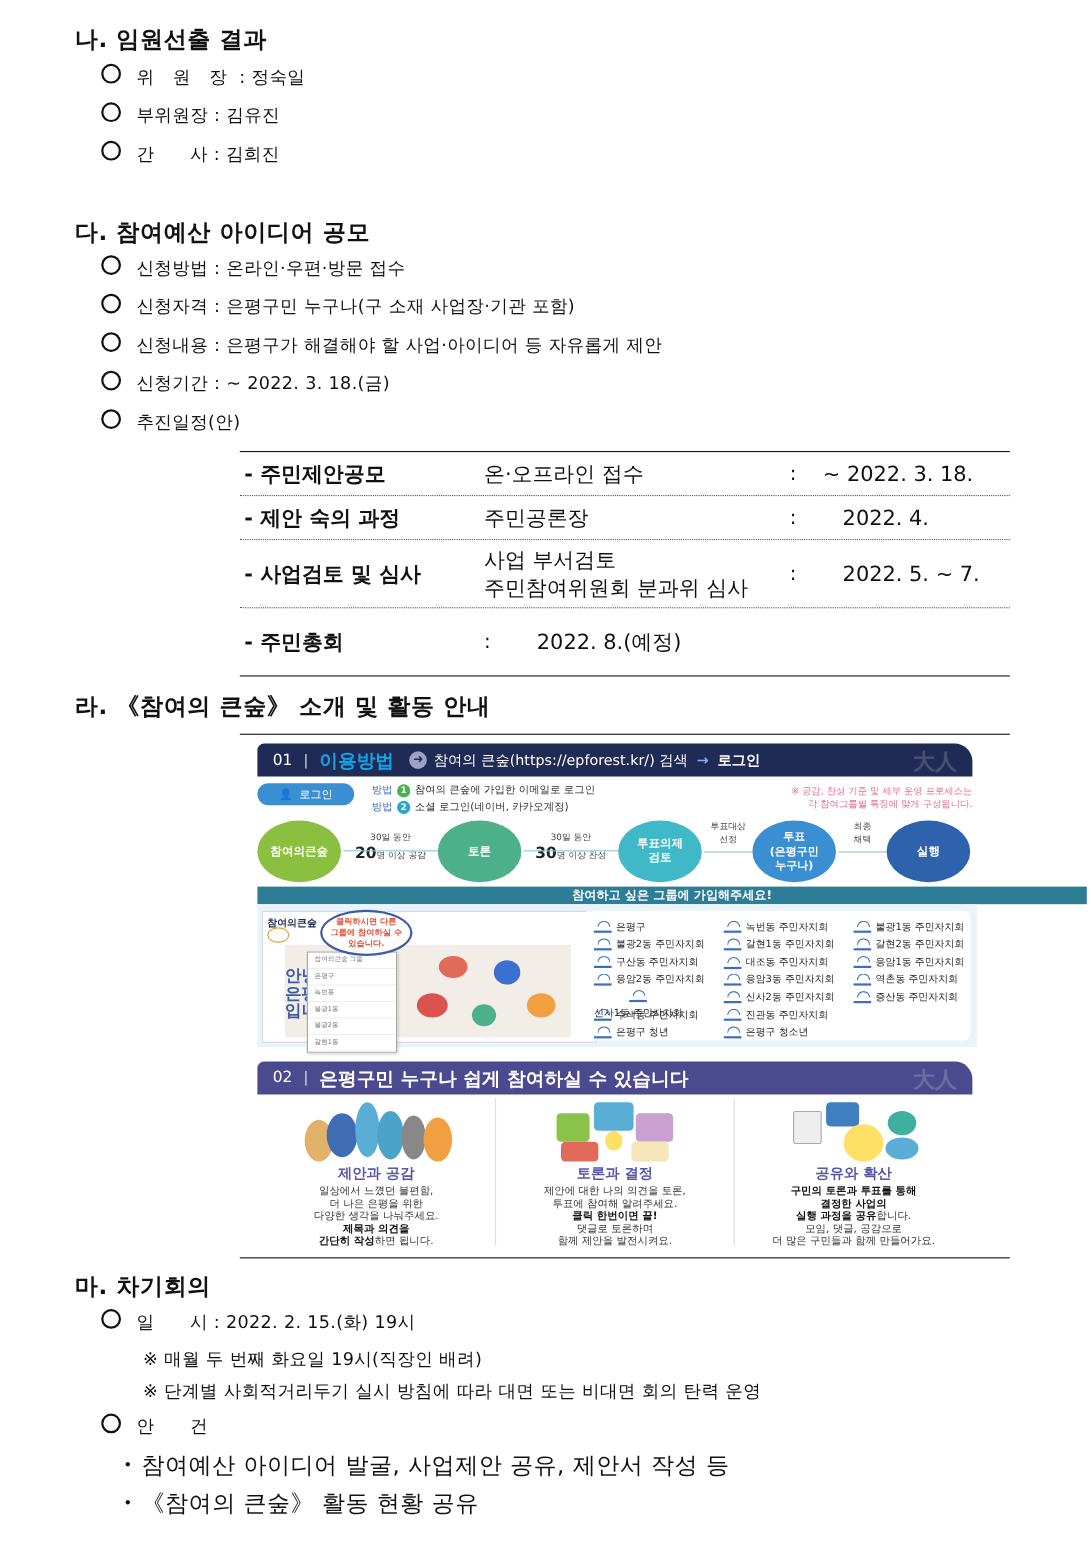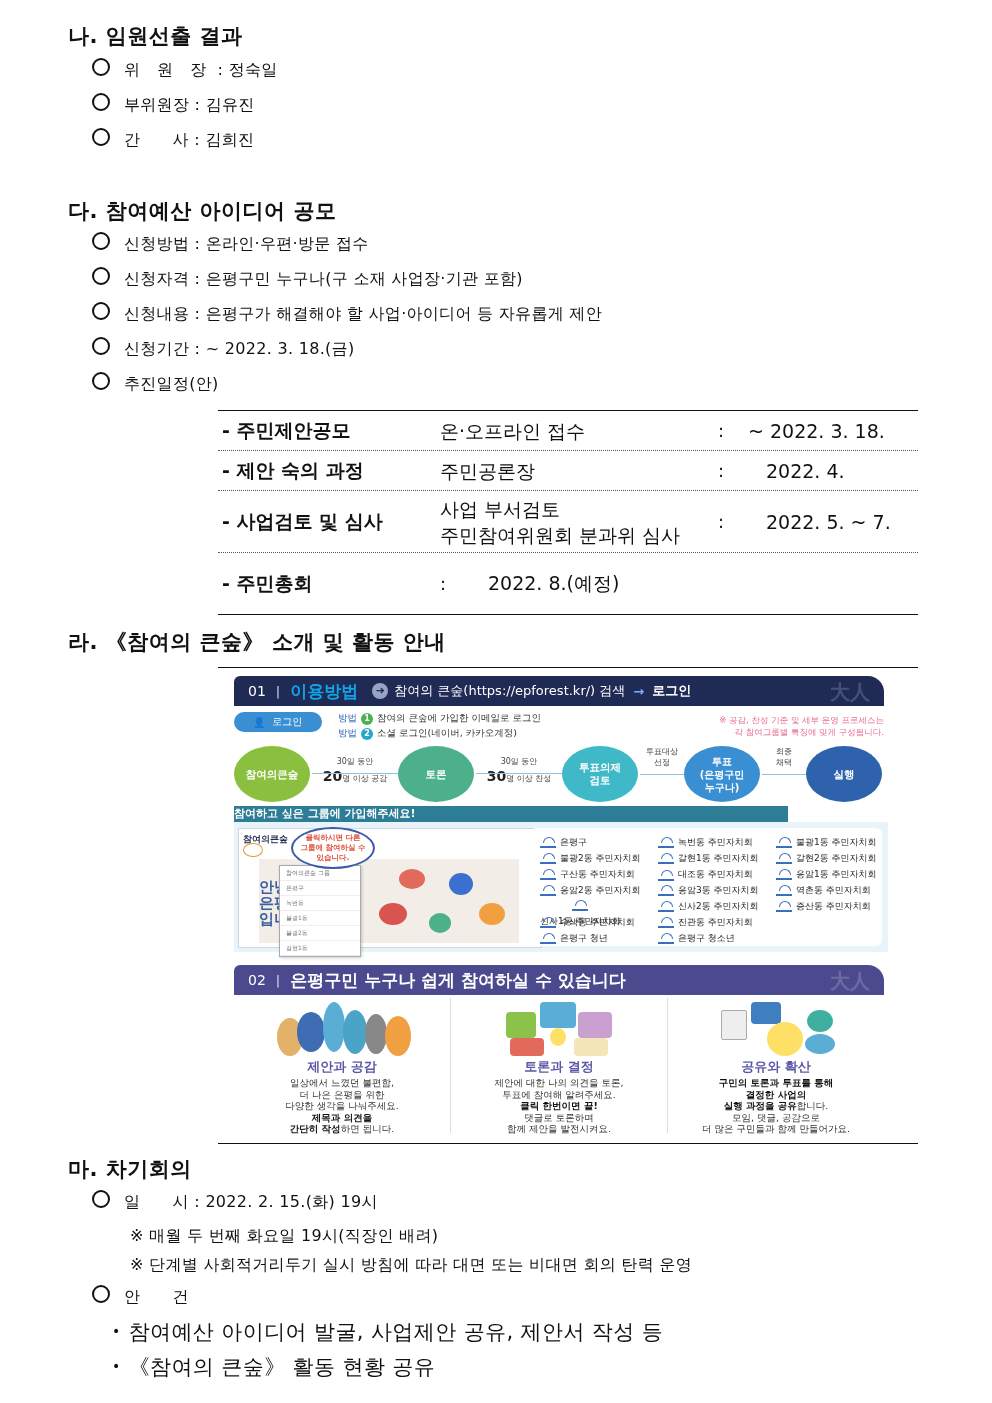--- a/index.html
+++ b/index.html
@@ -38,21 +38,21 @@
   .method .mk { color:#3a6fc0; }
   .method .badge { display:inline-block; width:12px; height:12px; border-radius:50%; color:#fff; font-size:8px; text-align:center; line-height:12px; font-weight:bold; }
   .pink-note { position:absolute; right:34px; top:46px; font-size:8.5px; color:#e86d8f; text-align:right; line-height:12px; }
 
   .flow { position:absolute; top:78px; left:16px; width:650px; height:56px; }
   .circle { position:absolute; top:0; width:76px; height:56px; border-radius:50%; color:#fff; font-size:10.5px; display:flex; align-items:center; justify-content:center; text-align:center; line-height:13px; font-weight:bold; }
   .conn { position:absolute; top:10px; text-align:center; font-size:8px; color:#444; line-height:11px; }
   .conn .line { position:absolute; left:0; right:0; top:17px; border-top:1px solid #8ec3e0; }
   .conn .big { font-size:14px; font-weight:bold; color:#222; }
 
-  .join-bar { position:absolute; left:16px; top:138px; width:554px; height:16px; background:#2e7d96; color:#fff; font-size:11px; font-weight:bold; text-align:left; line-height:16px; }
+  .join-bar { position:absolute; left:16px; top:138px; width:754px; height:16px; background:#2e7d96; color:#fff; font-size:11px; font-weight:bold; text-align:center; line-height:16px; }
   .join-area { position:absolute; left:16px; top:154px; width:654px; height:130px; background:#e8f3fa; }
   .mock { position:absolute; left:4px; top:6px; width:284px; height:118px; background:#fff; border:1px solid #cfd8e2;padding-left:18px; }
   .mock .logo { position:absolute; left:4px; top:4px; font-size:9px; color:#1f2a55; font-weight:bold; }
   .mock .hero { position:absolute; left:20px; top:30px; width:260px; height:84px; background:#f3ede7; }
   .mock .hero-text { position:absolute; left:0; top:20px; font-size:15px; color:#3a5fa0; line-height:16px; font-weight:bold; }
   .mock .menu-btn { position:absolute; left:4px; top:14px; width:18px; height:12px; border:1.5px solid #e79a3a; border-radius:50%; }
   .mock .drop { position:absolute; left:40px; top:36px; width:80px; height:90px; background:#fff; border:1px solid #aaa; box-shadow:1px 1px 3px rgba(0,0,0,0.2); }
   .mock .drop div { height:14px; border-bottom:1px solid #eee; font-size:6px; color:#777; padding-left:6px; line-height:14px; }
   .bubble { position:absolute; left:52px; top:-2px; width:80px; height:38px; background:#fff; border:2px solid #3b5ba8; border-radius:50%; font-size:7.5px; color:#e0523a; text-align:center; line-height:10px; display:flex; align-items:center; justify-content:center; font-weight:bold; }
   .groups { position:absolute; left:296px; top:6px; width:352px; height:118px; background:#fff; border-radius:6px; }

